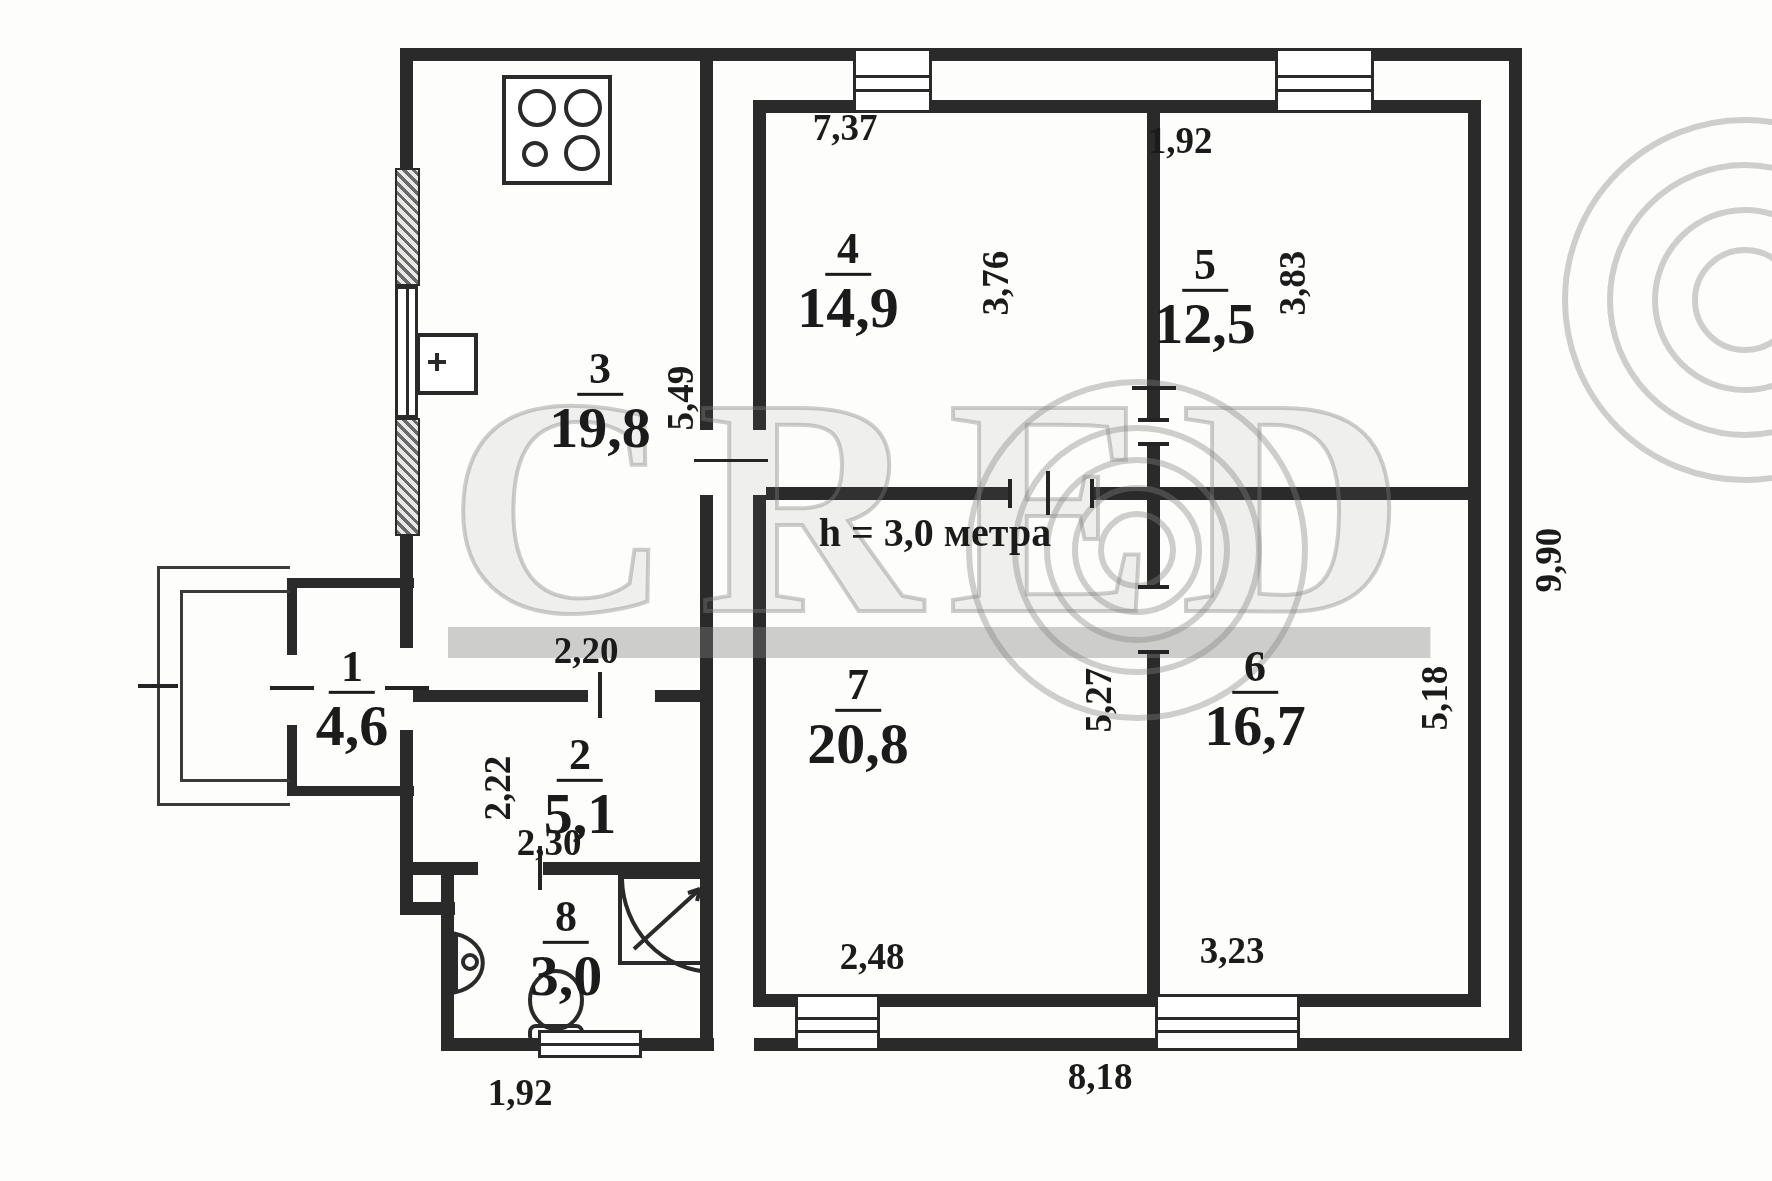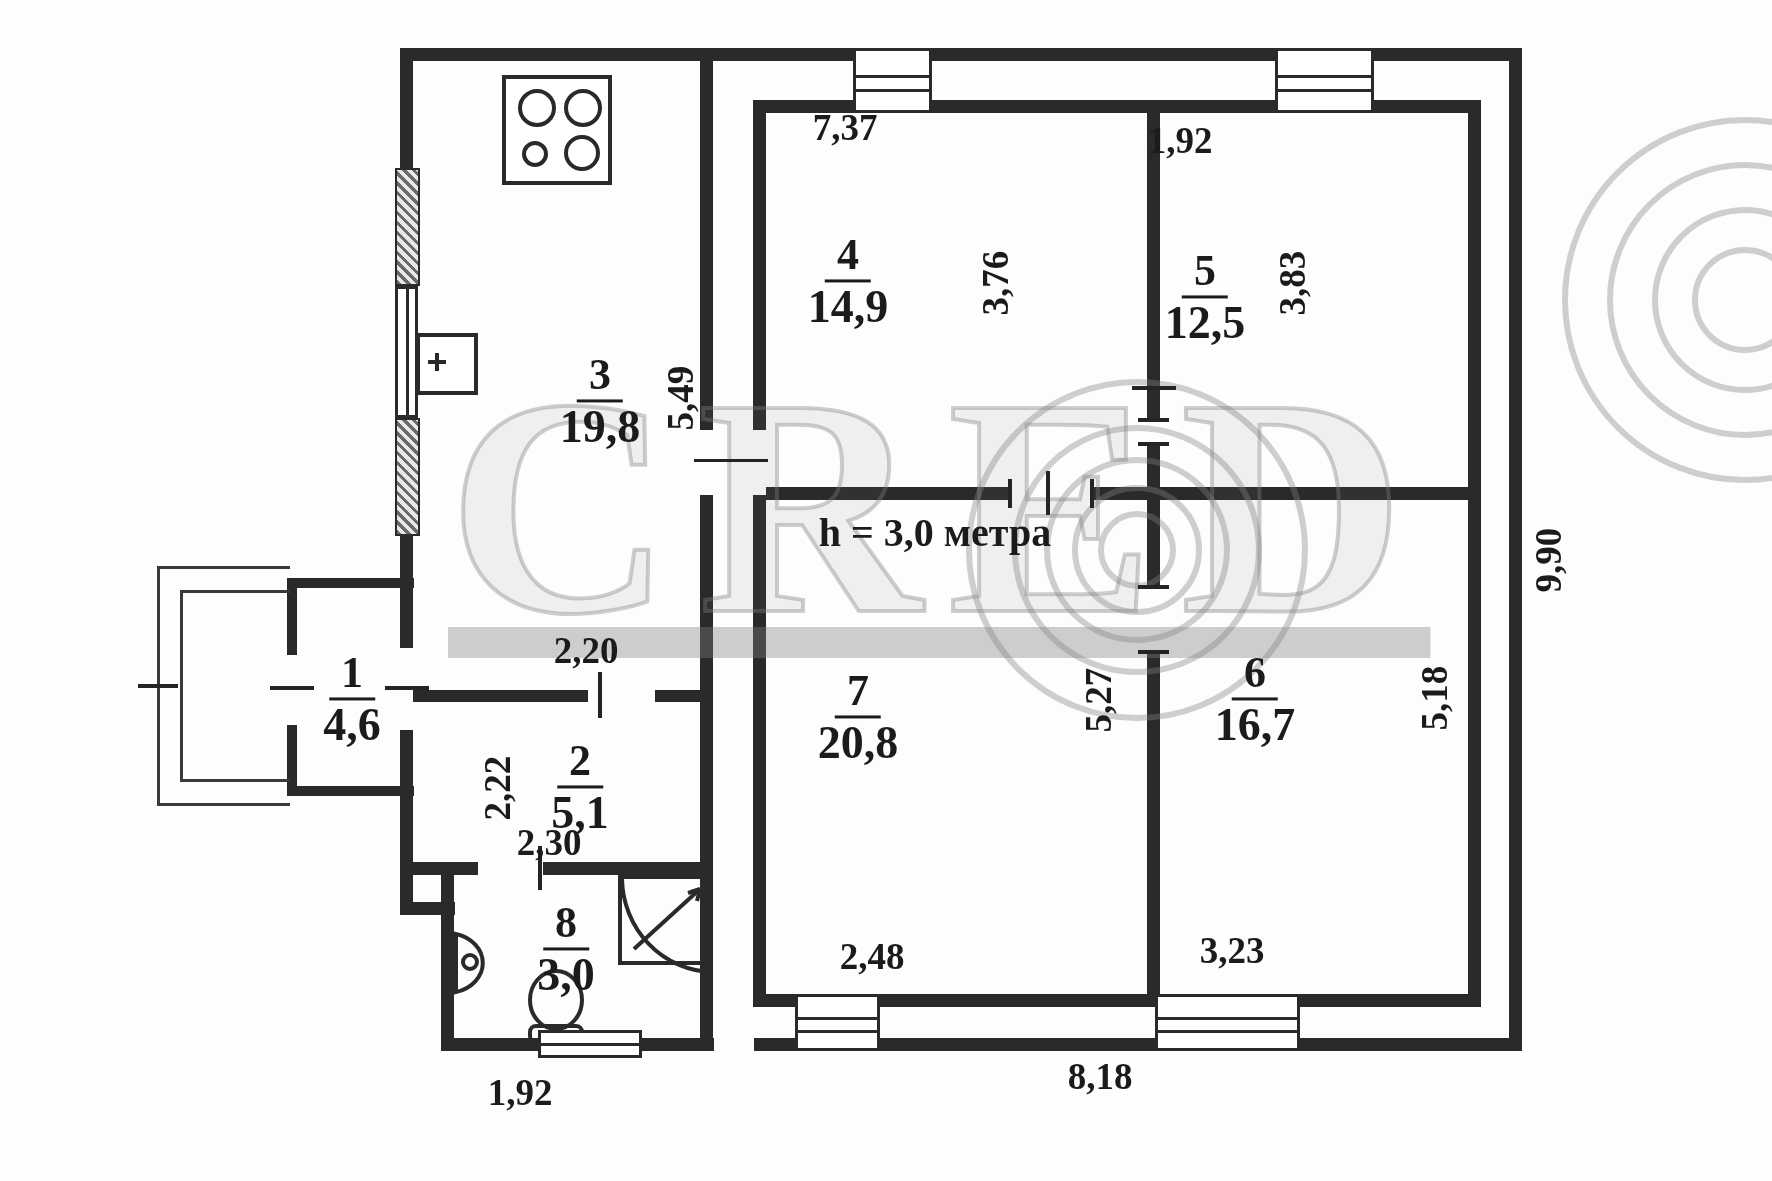--- a/index.html
+++ b/index.html
@@ -13,21 +13,21 @@
   .wl{position:absolute;left:0;right:0;height:3px;background:#2a2a2a;}
   .wlv{position:absolute;top:0;bottom:0;width:3px;background:#2a2a2a;}
   
   .hatch{position:absolute;border:2px solid #2a2a2a;box-sizing:border-box;z-index:4;
          background:repeating-linear-gradient(45deg,#6a6a6a 0 3px,#e8e8e6 3px 7px);}
   .tick{position:absolute;background:#242424;z-index:6;}
   
   .rl{position:absolute;transform:translate(-50%,-50%);text-align:center;color:#1b1b1b;
       font-weight:600;z-index:7;white-space:nowrap;}
   .rn{display:inline-block;border-bottom:3px solid #1b1b1b;padding:0 12px;font-size:44px;line-height:1.08;}
-  .ra{display:block;font-size:46px;line-height:1.1;}
+  .ra{display:block;font-size:58px;line-height:1.1;}
   
   .dl{position:absolute;transform:translate(-50%,-50%);font-size:37px;font-weight:600;color:#1b1b1b;
       z-index:7;white-space:nowrap;}
   .dl.v{transform:translate(-50%,-50%) rotate(-90deg);}
   .note{position:absolute;transform:translate(-50%,-50%);font-size:40px;font-weight:600;color:#1b1b1b;
       z-index:7;white-space:nowrap;}
   
   .wm-brand{position:absolute;left:448px;top:352px;font-size:310px;line-height:1;font-weight:700;
       letter-spacing:26px;color:rgba(120,120,120,0.10);-webkit-text-stroke:4px rgba(125,125,125,0.38);
       z-index:2;font-family:"Liberation Serif",serif;text-decoration:underline;}

